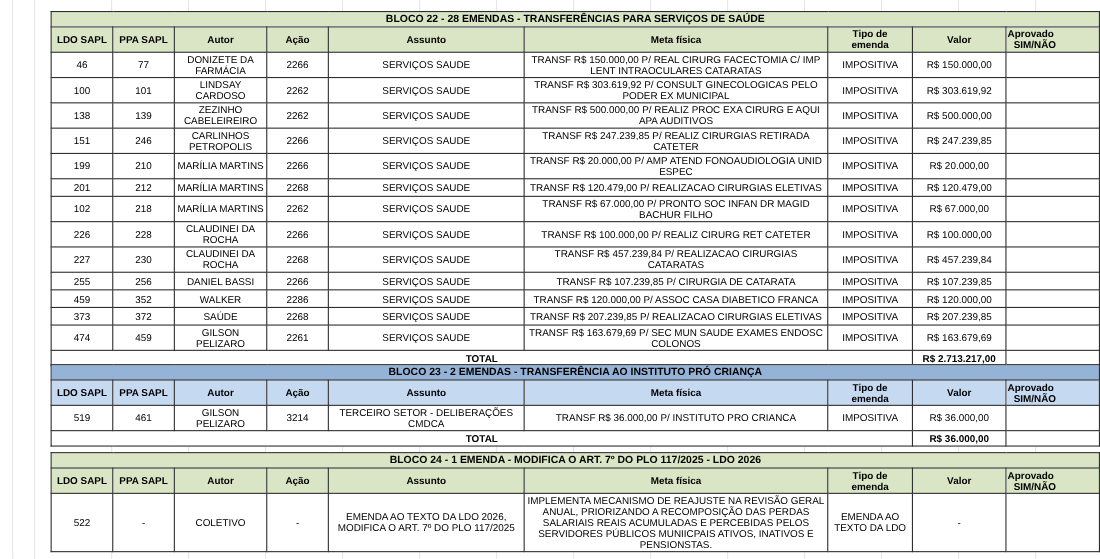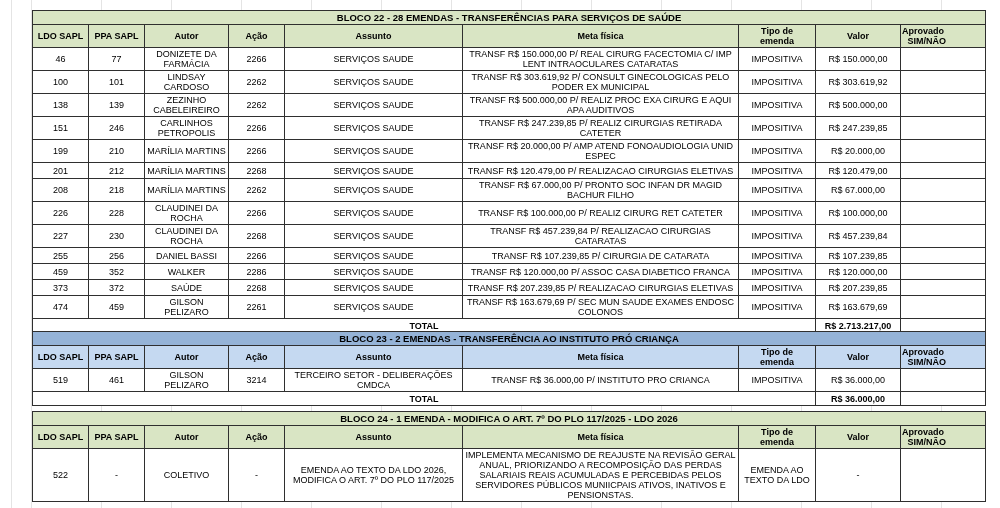--- a/index.html
+++ b/index.html
@@ -6,21 +6,21 @@
   body {
     width:1000px; height:508px; position:relative; overflow:hidden;
     background:#ffffff; color:#000;
     font-family:"Liberation Sans", sans-serif;
   }
   .gridlines {
     position:absolute; inset:0;
     background-image:repeating-linear-gradient(90deg, var(--gridline,#e4e4e4) 0 1px, transparent 1px 70px);
     background-position:31px 0;
   }
-  .block { position:absolute; left:32px; width:953px; }
+  .block { position:absolute; left:46px; width:953px; }
   table {
     border-collapse:collapse; width:100%; table-layout:fixed;
     background:#fff; font-size:9px; line-height:10px;
   }
   td, th {
     border:1px solid var(--border,#2f2f2f);
     padding:1px 2px; text-align:center; vertical-align:middle;
     overflow:hidden; word-wrap:break-word;
   }
   tr.title td { font-weight:bold; height:11px; font-size:9.5px; }
@@ -128,21 +128,21 @@
             <td>212</td>
             <td>MARÍLIA MARTINS</td>
             <td>2268</td>
             <td>SERVIÇOS SAUDE</td>
             <td class="meta">TRANSF R$ 120.479,00 P/ REALIZACAO CIRURGIAS ELETIVAS</td>
             <td>IMPOSITIVA</td>
             <td>R$ 120.479,00</td>
             <td></td>
           </tr>
           <tr class="data">
-            <td>208</td>
+            <td>102</td>
             <td>218</td>
             <td>MARÍLIA MARTINS</td>
             <td>2262</td>
             <td>SERVIÇOS SAUDE</td>
             <td class="meta">TRANSF R$ 67.000,00 P/ PRONTO SOC INFAN DR MAGID BACHUR FILHO</td>
             <td>IMPOSITIVA</td>
             <td>R$ 67.000,00</td>
             <td></td>
           </tr>
           <tr class="data">

